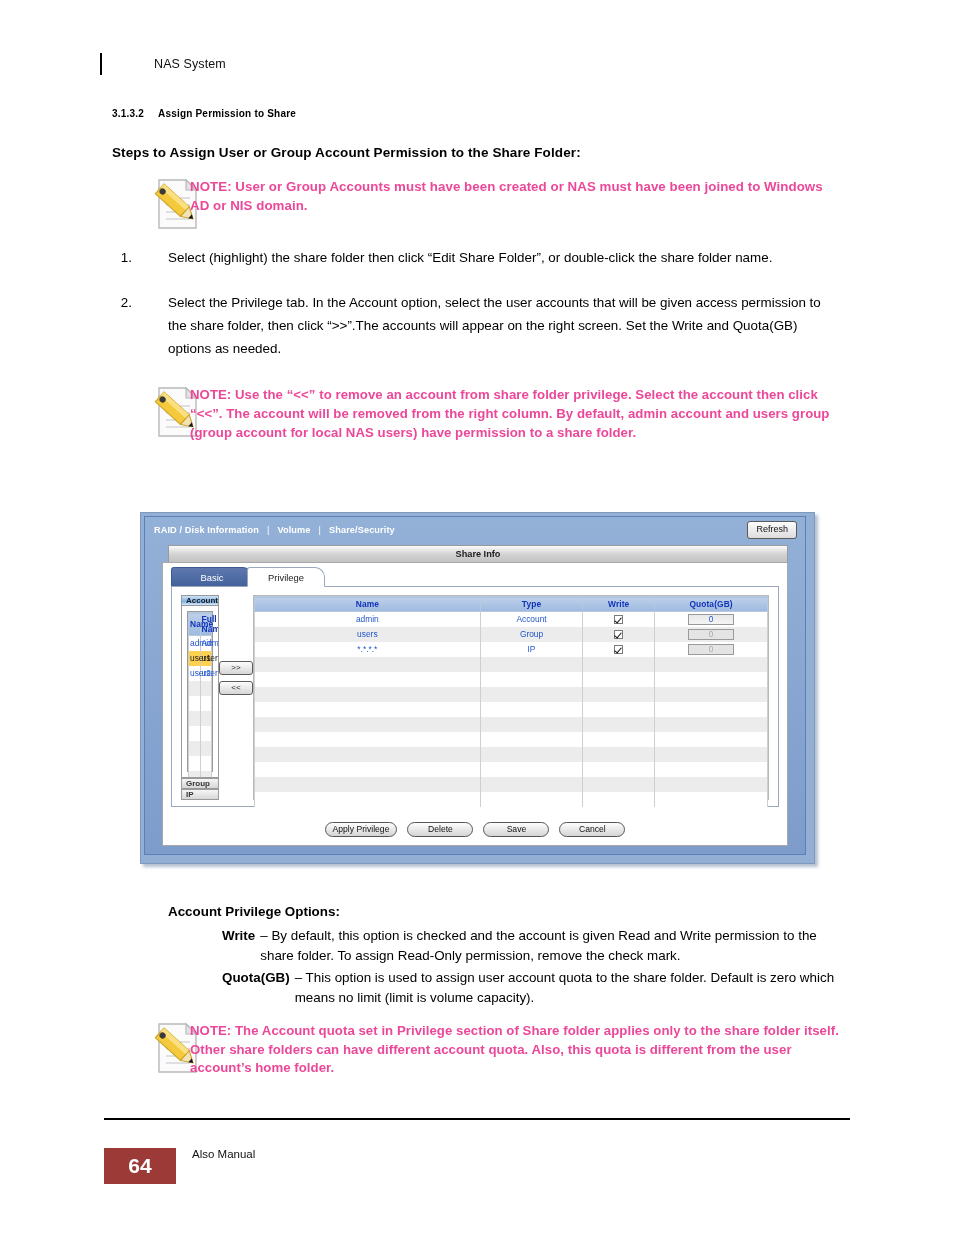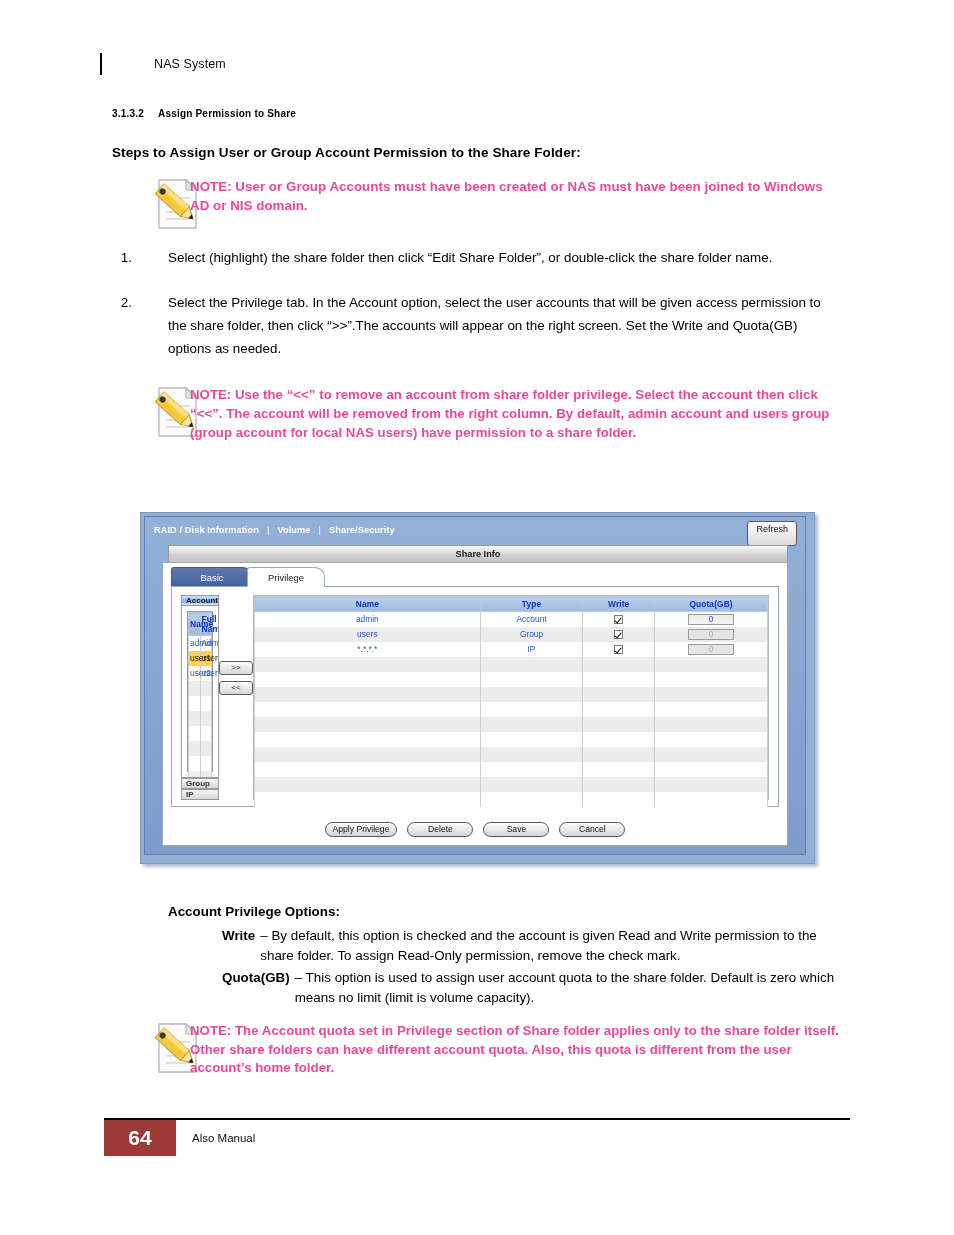--- a/index.html
+++ b/index.html
@@ -166,21 +166,21 @@
     gap: 8px;
   }
   .crumbs .sep { color: #ffffff; font-weight: normal; }
   .crumb-link { cursor: pointer; }
 
   .btn-refresh {
     position: absolute;
     right: 8px;
     top: 4px;
     font-size: 9px;
-    padding: 2px 8px 11px;
+    padding: 2px 8px 4px;
     background: linear-gradient(180deg,#fdfdfd,#dcdcdc);
     border: 1px solid #5a5a5a;
     border-radius: 3px;
     color: #111;
     font-family: "Liberation Sans", sans-serif;
     cursor: pointer;
   }
 
   .panel {
     position: absolute;
@@ -432,23 +432,22 @@
     position: absolute;
     left: 104px;
     right: 104px;
     top: 1118px;
     height: 2px;
     background: #000000;
   }
   .footer {
     position: absolute;
     left: 104px;
-    top: 1120px;
-    display: flex;
-    align-items: center;
+    top: 1148px;
+    display: flex;
   }
   .page-badge {
     width: 72px;
     height: 36px;
     background: #9B3A37;
     color: #ffffff;
     font-size: 21px;
     font-weight: bold;
     display: flex;
     align-items: center;

